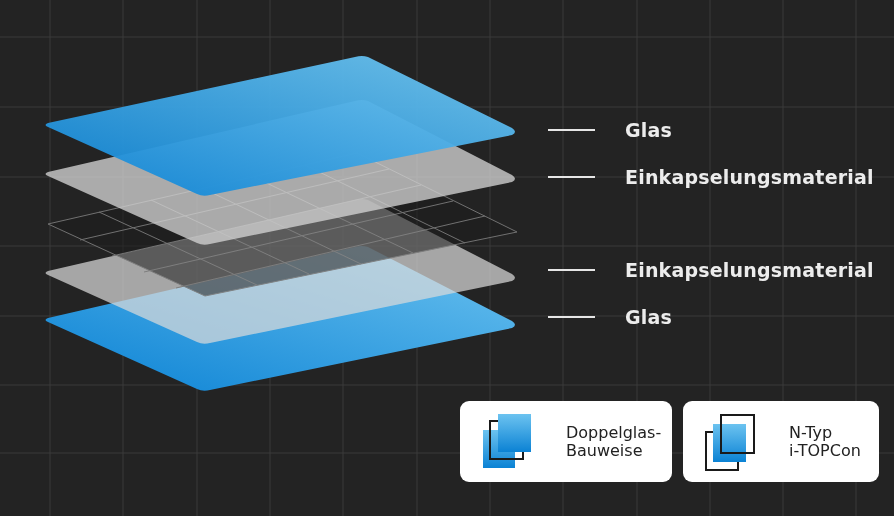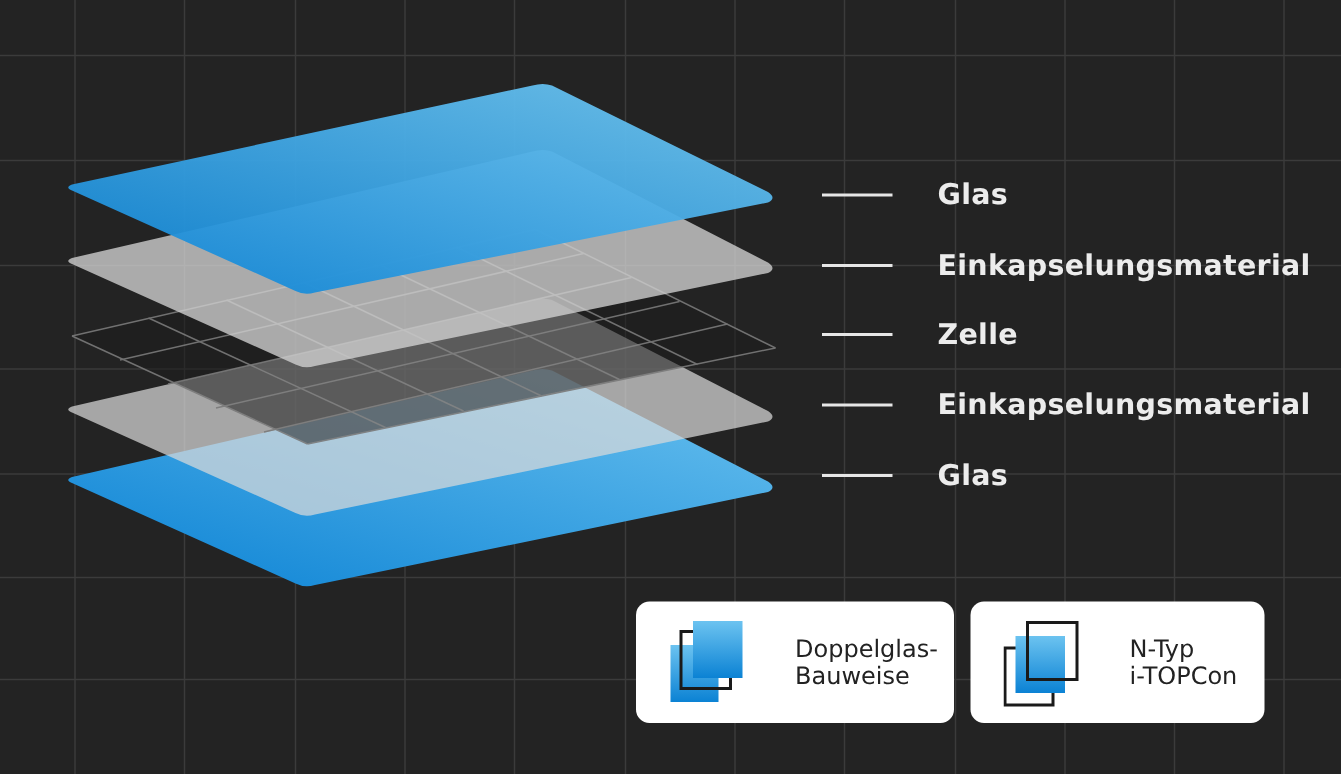--- a/index.html
+++ b/index.html
@@ -3,21 +3,21 @@
 <meta charset="utf-8">
 <style>
   html, body { margin:0; padding:0; }
   body { width:894px; height:516px; background:#232323; position:relative; overflow:hidden; font-family:"DejaVu Sans", sans-serif; }
   .grid { position:absolute; inset:0; }
   .layers { position:absolute; left:0; top:0; }
   .labels { position:absolute; left:0; top:0; width:894px; height:516px;font-weight:bold; }
   .label-row { position:absolute; left:548px; display:flex; align-items:center; height:24px; }
   .label-line { width:47px; height:1.5px; background:#e6e6e6; margin-right:30px; }
   .label-text { color:#ececec; font-size:19px; letter-spacing:0.2px; white-space:nowrap; }
-  .card { position:absolute; top:401px; height:81px; background:#ffffff; border-radius:9px; display:flex; align-items:center; }
+  .card { position:absolute; top:401px; height:81px; background:#ffffff; border-radius:9px; display:flex; align-items:center;margin-left:36px; }
   .card-icon { position:relative; width:56px; height:60px; margin-left:22px; margin-right:28px; }
   .card-text { color:#222; font-size:16px; line-height:18px; }
 </style>
 </head>
 <body>
 
 <svg class="grid" width="894" height="516">
   <g stroke="#3b3b3b" stroke-width="1">
     <line x1="50" y1="0" x2="50" y2="516"></line>
     <line x1="123" y1="0" x2="123" y2="516"></line>
@@ -89,24 +89,20 @@
 
 <div class="labels">
   <div class="label-row" style="top:118px;">
     <span class="label-line"></span>
     <span class="label-text">Glas</span>
   </div>
   <div class="label-row" style="top:165px;">
     <span class="label-line"></span>
     <span class="label-text">Einkapselungsmaterial</span>
   </div>
-  <div class="label-row" style="top:211px;">
-    <span class="label-line"></span>
-    <span class="label-text">Zelle</span>
-  </div>
   <div class="label-row" style="top:258px;">
     <span class="label-line"></span>
     <span class="label-text">Einkapselungsmaterial</span>
   </div>
   <div class="label-row" style="top:305px;">
     <span class="label-line"></span>
     <span class="label-text">Glas</span>
   </div>
 </div>
 

